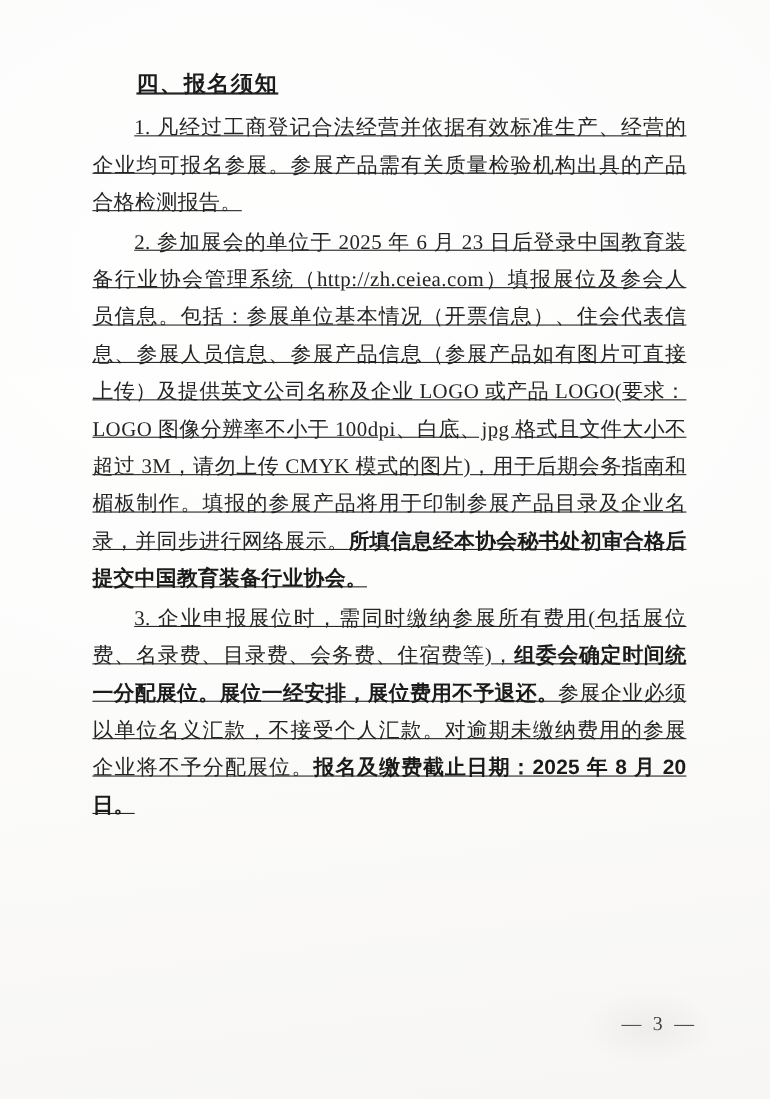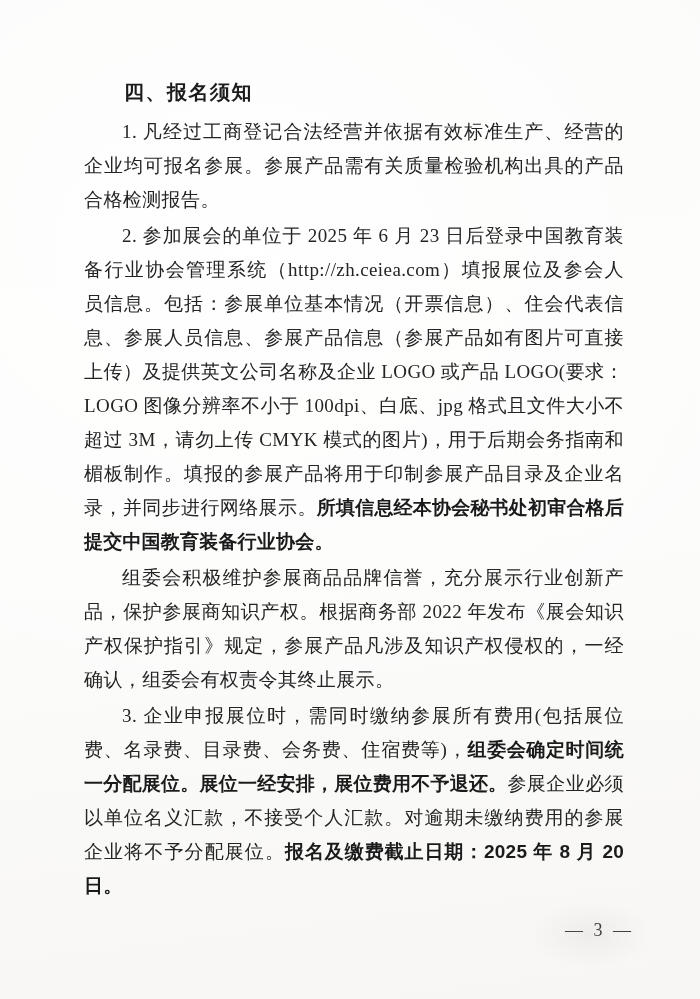--- a/index.html
+++ b/index.html
@@ -14,23 +14,24 @@
   }
   .page {
     position: relative;
     width: 700px;
     height: 999px;
     box-sizing: border-box;
     background:
       radial-gradient(ellipse 900px 700px at 35% 25%, rgba(255,255,255,0.9), rgba(255,255,255,0) 70%),
       linear-gradient(173deg, #fbfbfa 0%, #fcfcfb 55%, #f7f6f4 100%);
     background-color: #fbfbfa;
-    padding: 75px 76px 0 84px;
+    padding: 60px 76px 0 84px;
     color: #262626;
     font-family: "Liberation Serif", "DejaVu Serif", serif;
+    text-decoration: underline;
   }
   
   .page::after {
     content: "";
     position: absolute;
     right: 30px;
     bottom: 20px;
     width: 160px;
     height: 90px;
     border-radius: 50%;
@@ -78,20 +79,19 @@
 </style>
 </head>
 <body>
 
 <div class="page">
   <h2 class="heading">四、报名须知</h2>
 
   <div class="body-text">
       <p class="para"><span>1. 凡经过工商登记合法经营并依据有效标准生产、经营的企业均可报名参展。参展产品需有关质量检验机构出具的产品合格检测报告。</span></p>
       <p class="para"><span>2. 参加展会的单位于 2025 年 6 月 23 日后登录中国教育装备行业协会管理系统（http://zh.ceiea.com）填报展位及参会人员信息。包括：参展单位基本情况（开票信息）、住会代表信息、参展人员信息、参展产品信息（参展产品如有图片可直接上传）及提供英文公司名称及企业 LOGO 或产品 LOGO(要求：LOGO 图像分辨率不小于 100dpi、白底、jpg 格式且文件大小不超过 3M，请勿上传 CMYK 模式的图片)，用于后期会务指南和楣板制作。填报的参展产品将用于印制参展产品目录及企业名录，并同步进行网络展示。</span><span class="bold">所填信息经本协会秘书处初审合格后提交中国教育装备行业协会。</span></p>
-      <p class="para"><span>组委会积极维护参展商品品牌信誉，充分展示行业创新产品，保护参展商知识产权。根据商务部 2022 年发布《展会知识产权保护指引》规定，参展产品凡涉及知识产权侵权的，一经确认，组委会有权责令其终止展示。</span></p>
       <p class="para"><span>3. 企业申报展位时，需同时缴纳参展所有费用(包括展位费、名录费、目录费、会务费、住宿费等)，</span><span class="bold">组委会确定时间统一分配展位。展位一经安排，展位费用不予退还。</span><span>参展企业必须以单位名义汇款，不接受个人汇款。对逾期未缴纳费用的参展企业将不予分配展位。</span><span class="bold">报名及缴费截止日期：2025 年 8 月 20 日。</span></p>
     </div>
 
   <div class="footer">
     <span>— 3 —</span>
   </div>
 </div>
 
 </body></html>

